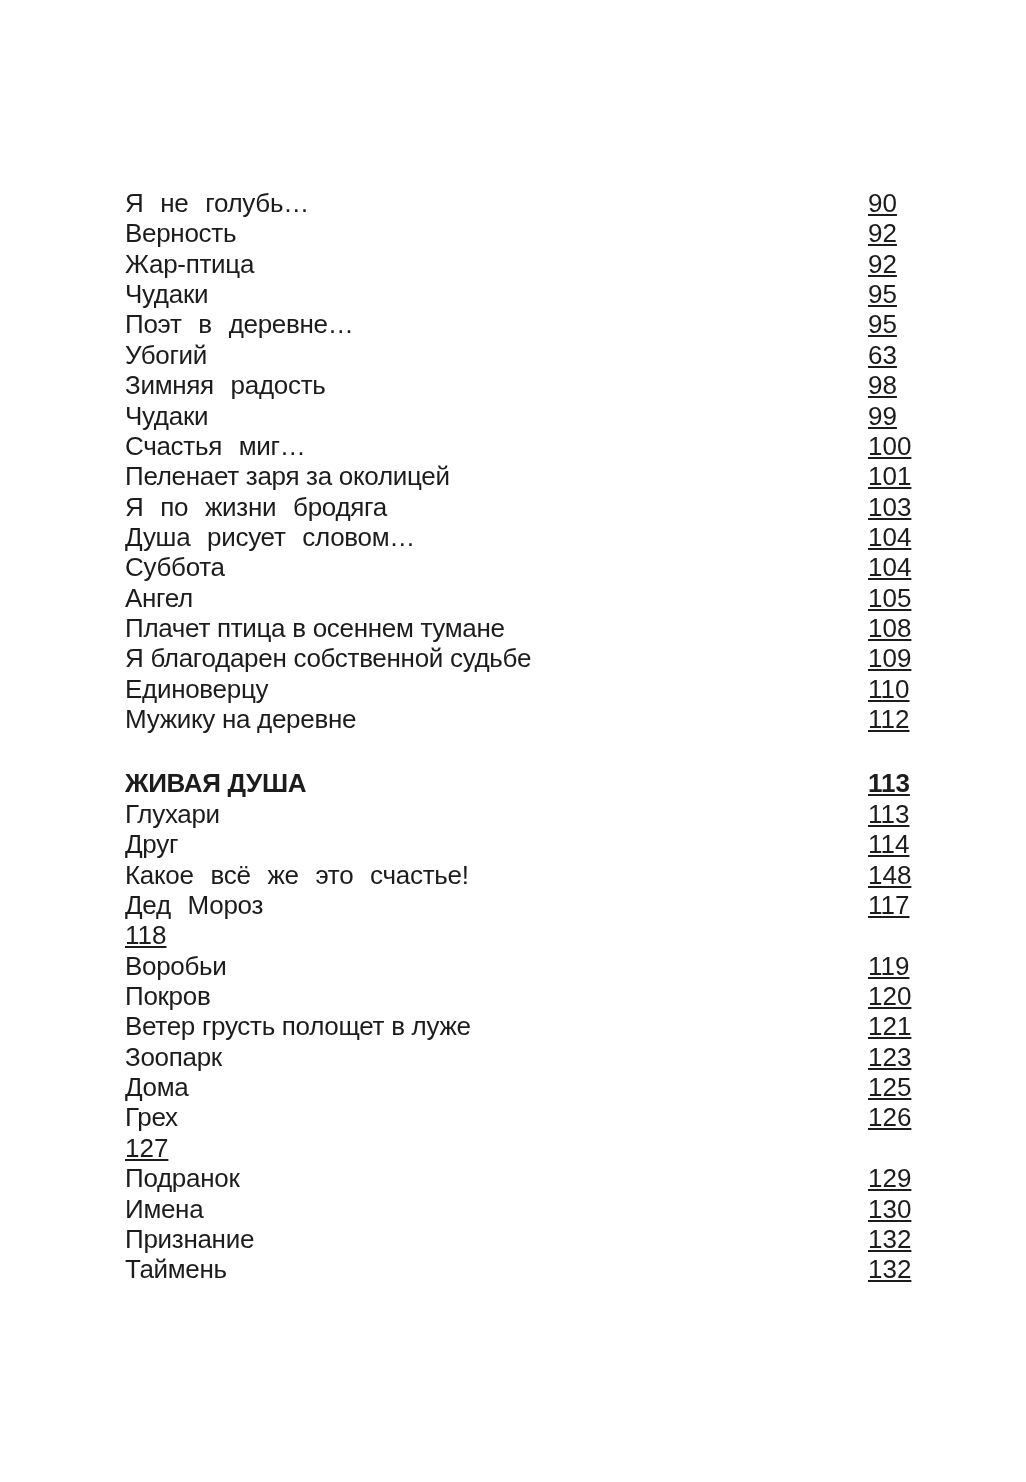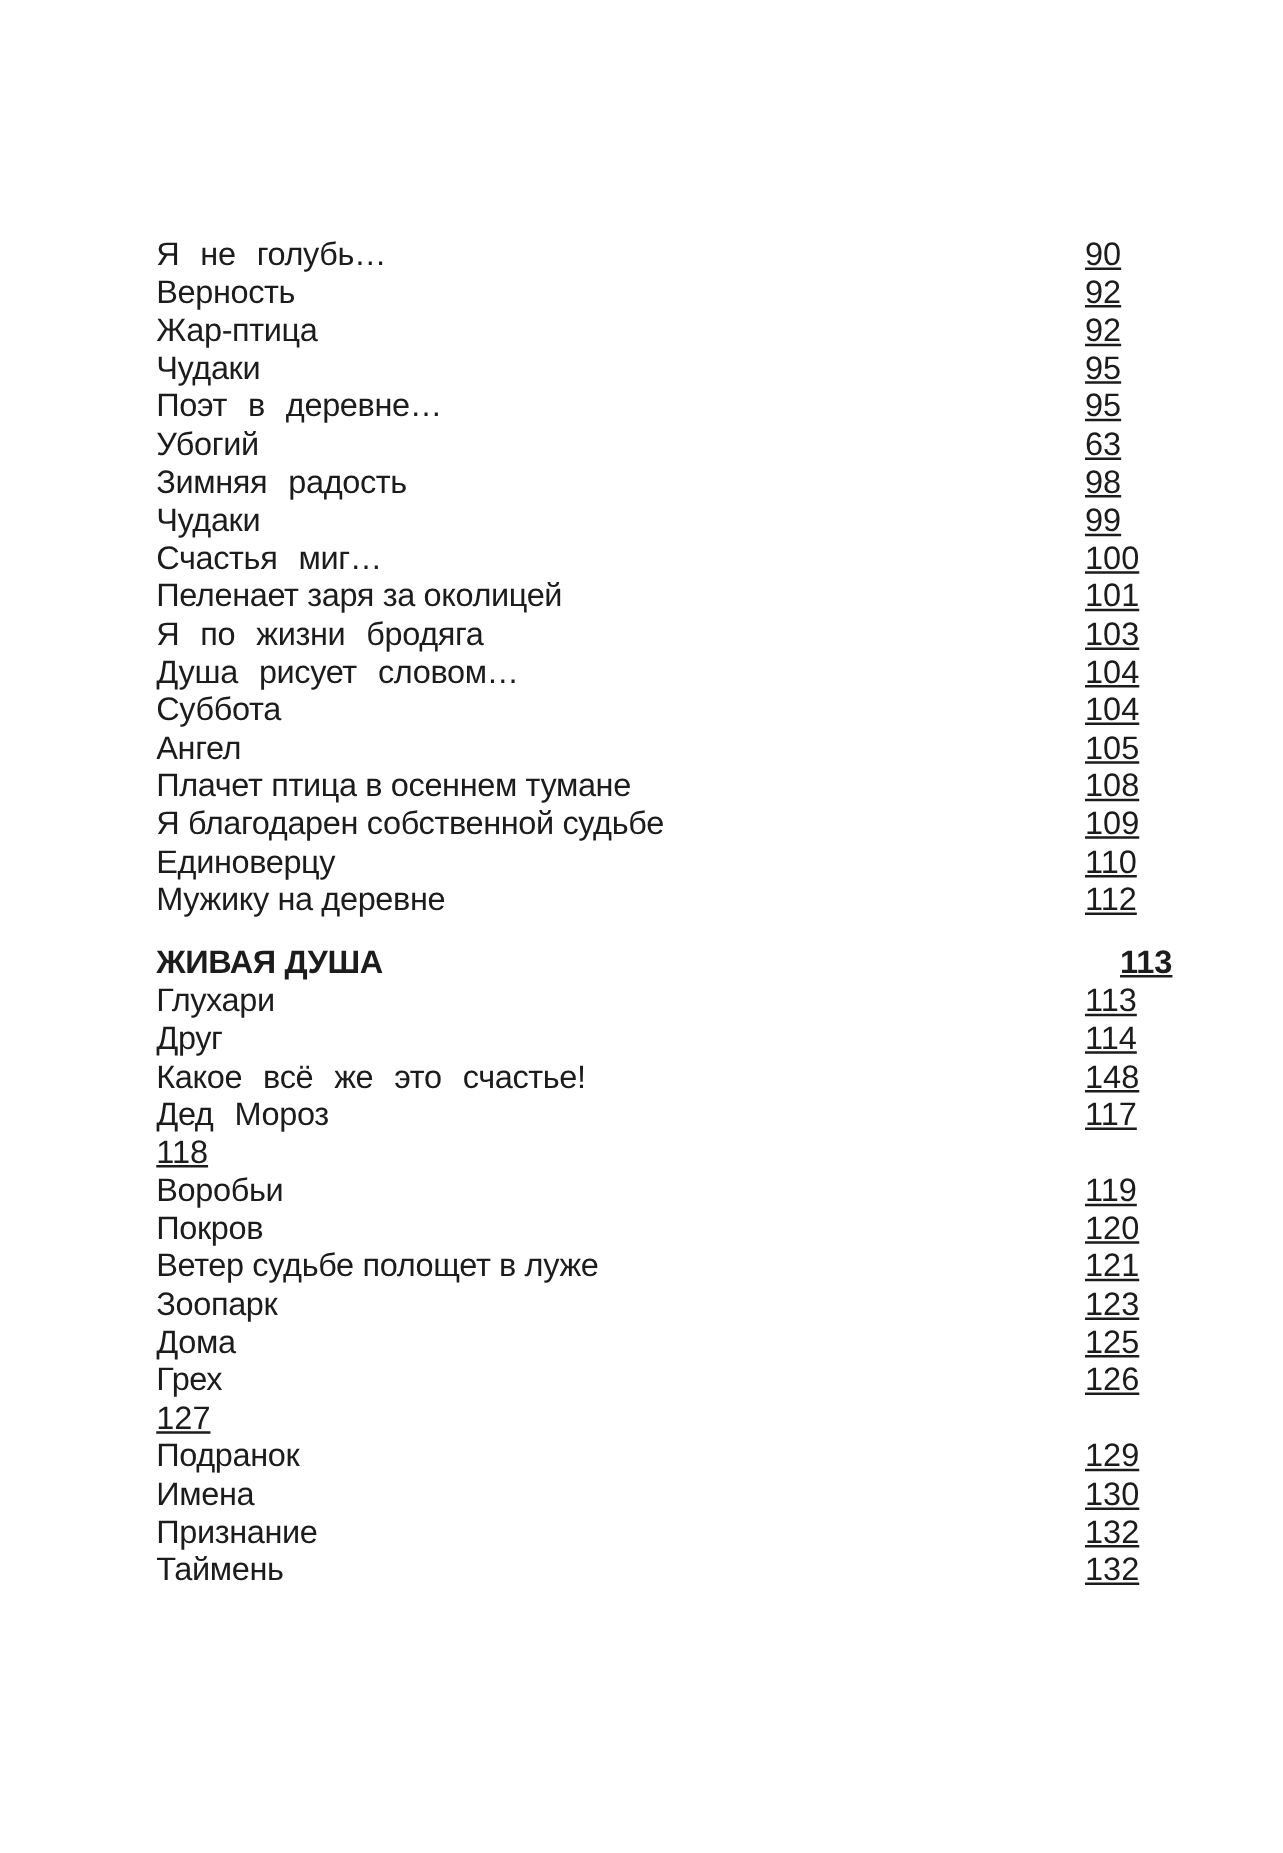--- a/index.html
+++ b/index.html
@@ -33,22 +33,21 @@
     overflow: hidden;
   }
   .toc-row .pagenum {
     flex: 0 0 auto;
     text-align: left;
     letter-spacing: 0;
     text-decoration: underline;
   }
   .toc-row.heading {
     font-weight: bold;
-    margin-top: 20px;
-    gap: 28px;
+    margin-top: 34px;
   }
   .title.wide {
     word-spacing: 0.38em;
   }
 </style>
 </head>
 <body style="background: rgb(255, 255, 255); color: rgb(28, 28, 28);">
 
 <main class="toc-wrap">
   <div>
@@ -152,21 +151,21 @@
         </div>
         <div class="toc-row">
           <span class="title">Воробьи</span>
           <span class="pagenum">119</span>
         </div>
         <div class="toc-row">
           <span class="title">Покров</span>
           <span class="pagenum">120</span>
         </div>
         <div class="toc-row">
-          <span class="title">Ветер судьбе полощет в луже</span>
+          <span class="title">Ветер грусть полощет в луже</span>
           <span class="pagenum">121</span>
         </div>
         <div class="toc-row">
           <span class="title">Зоопарк</span>
           <span class="pagenum">123</span>
         </div>
         <div class="toc-row">
           <span class="title">Дома</span>
           <span class="pagenum">125</span>
         </div>

